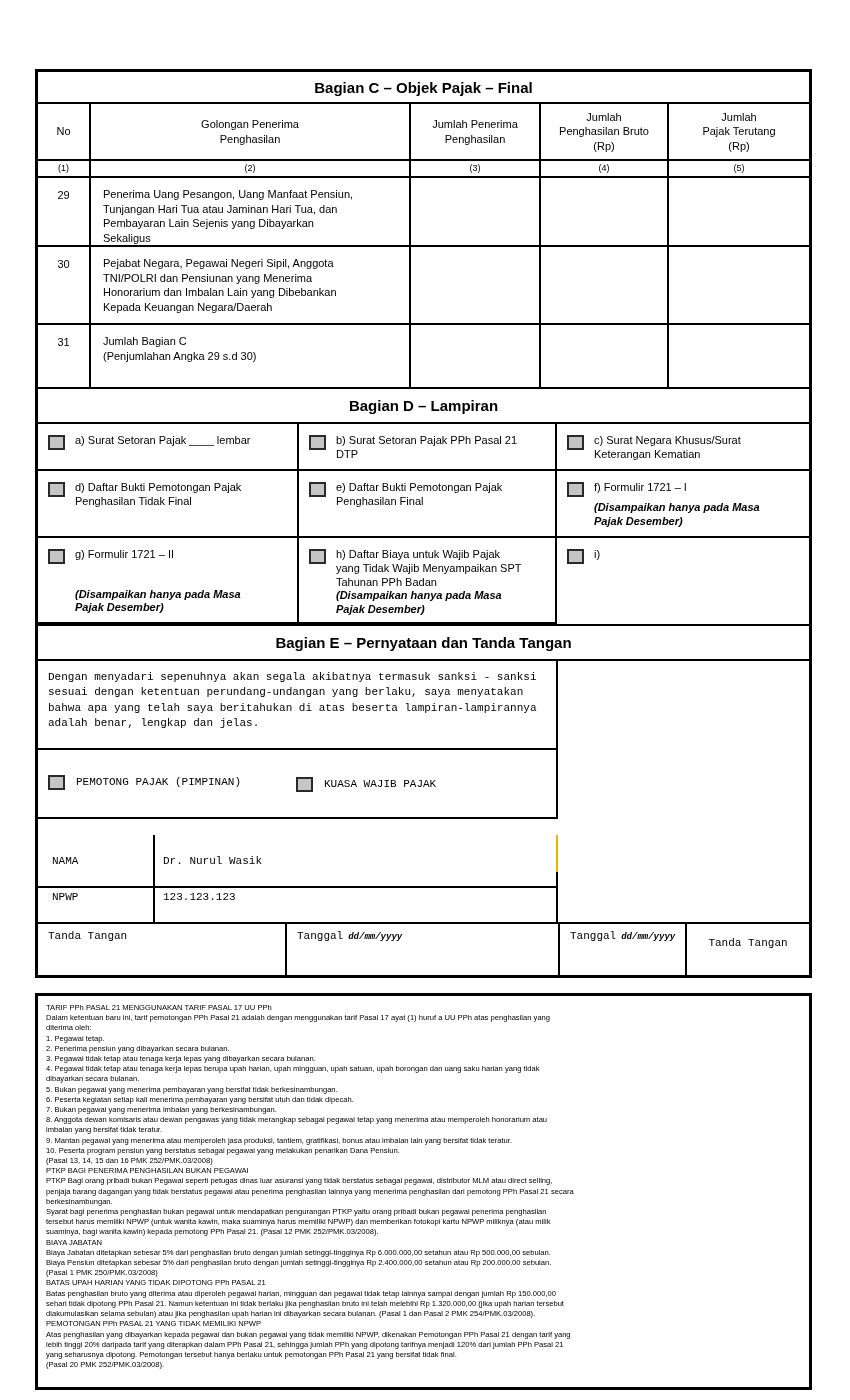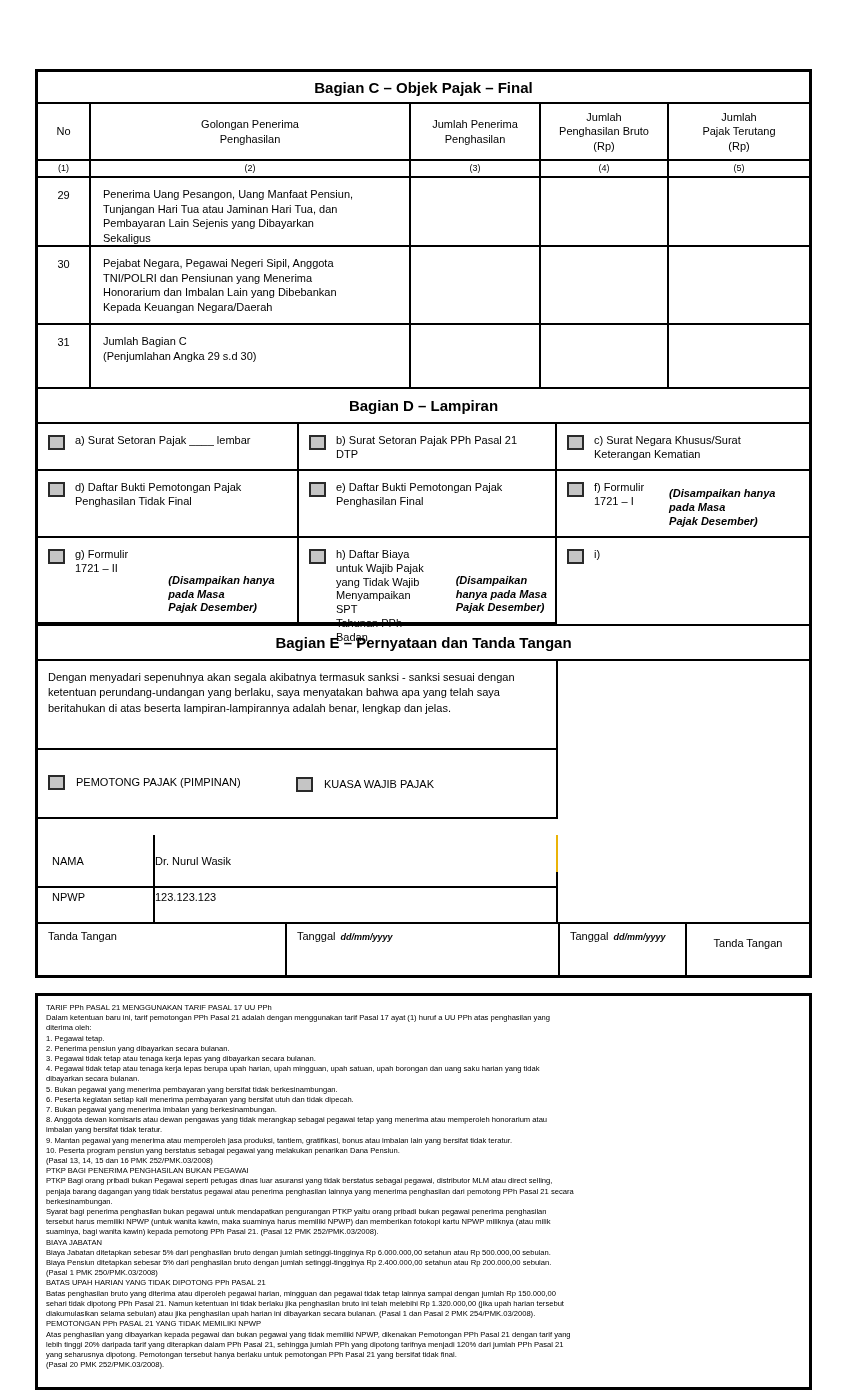--- a/index.html
+++ b/index.html
@@ -23,40 +23,40 @@
   .nocell{text-align:center;font-size:11px;padding-top:11px !important;}
   .golcell{font-size:11px;line-height:1.32;padding:9px 8px 0 12px !important;white-space:pre-line;}
   .valcell{font-size:11px;}
 
   
   .dgrid{display:grid;grid-template-columns:261px 258px 252px;grid-template-rows:47px 67px 86px;width:771px;}
   .dcell{border-right:2px solid #000;border-bottom:2px solid #000;padding:10px 6px 5px 10px;font-size:11px;line-height:1.25;}
   .dcell.lastcol{border-right:none;}
   .dcell.lastrow{border-bottom:none;}
   .drow{display:flex;gap:10px;align-items:flex-start;}
-  .dcol{display:flex;flex-direction:row;height:100%;}
+  .dcol{display:flex;flex-direction:column;height:100%;}
   .cb{width:17px;height:15px;background:#c5c5c5;border:2px solid #2a2a2a;flex:none;margin-top:1px;}
   .dlabel{white-space:pre-line;}
   .dnote{font-weight:bold;font-style:italic;white-space:pre-line;margin-top:6px;}
   .dnote.bottom{margin-top:auto;padding-bottom:2px;}
 
   
-  .earea{position:relative;width:771px;height:284px;font-size:11px;}
+  .earea{position:relative;width:771px;height:284px;font-size:11px;font-family:Liberation Mono, monospace;}
   .stmt{position:absolute;left:0;top:0;width:520px;height:89px;border-right:2px solid #000;border-bottom:2px solid #000;
         padding:9px 14px 0 10px;line-height:1.4;}
   .officer{position:absolute;left:520px;top:0;width:251px;height:89px;border-bottom:2px solid #000;
            text-align:center;padding-top:14px;font-weight:bold;font-size:14px;}
   .cbrow{position:absolute;left:0;top:89px;width:520px;height:69px;border-right:2px solid #000;border-bottom:2px solid #000;}
   .cbgroup{position:absolute;display:flex;align-items:center;gap:11px;}
   .cbg1{left:10px;top:24px;}
   .cbg2{left:258px;top:26px;}
   .namarow{position:absolute;left:0;top:174px;width:520px;height:53px;border-right:2px solid #eab308;border-bottom:2px solid #000;display:flex;}
   .npwprow{position:absolute;left:0;top:211px;width:520px;height:50px;border-right:2px solid #000;display:flex;}
   .fldlabel{width:117px;border-right:2px solid #000;display:flex;align-items:center;padding-left:14px;}
-  .fldvalue{flex:1;display:flex;align-items:center;padding-left:0;}
+  .fldvalue{flex:1;display:flex;align-items:center;padding-left:8px;}
   .sptcell{position:absolute;left:520px;top:89px;width:251px;height:172px;}
   .sptlabel{position:absolute;left:10px;top:36px;}
   .sptopt1{position:absolute;left:26px;top:55px;display:flex;align-items:center;gap:12px;}
   .sptopt2{position:absolute;left:26px;top:87px;display:flex;align-items:center;gap:12px;}
   .signrow{position:absolute;left:0;top:261px;width:771px;height:53px;border-top:2px solid #000;display:flex;}
   .signcell{border-right:2px solid #000;padding:6px 0 0 10px;}
   .sc1{width:249px;}
   .sc2{width:273px;}
   .sc3{width:127px;}
   .sc4{width:122px;border-right:none;text-align:center;padding:13px 0 0 0;}

